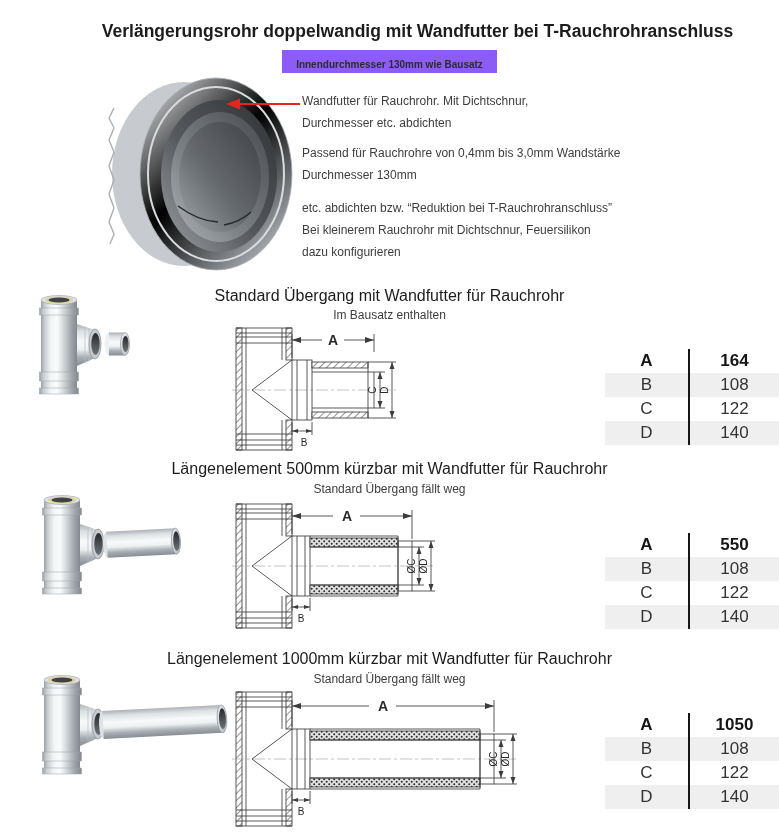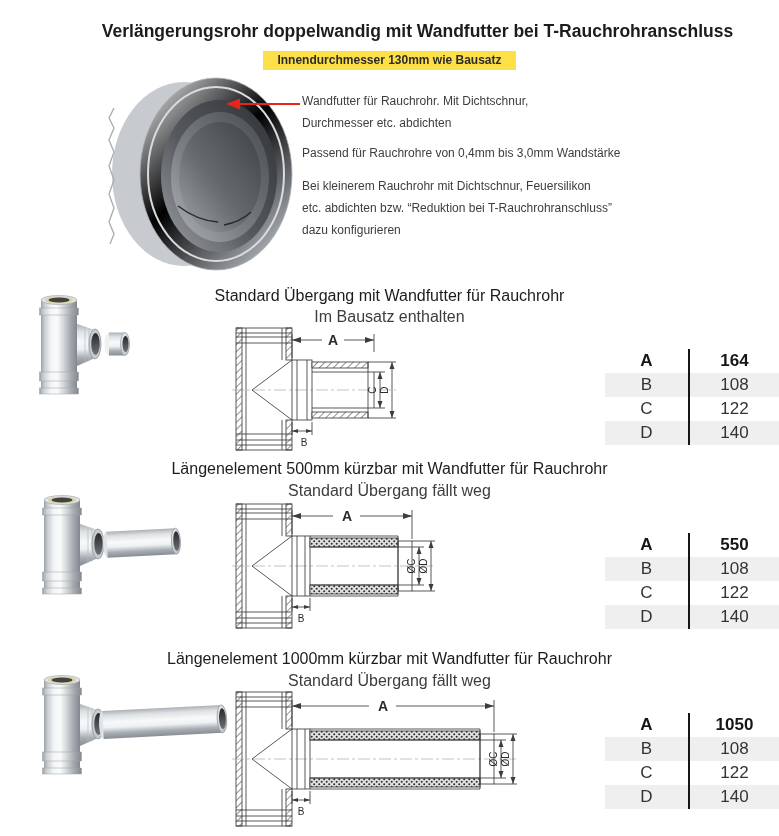--- a/index.html
+++ b/index.html
@@ -7,31 +7,31 @@
     position:relative; width:779px; height:836px; background:#ffffff;
     font-family:"Liberation Sans", sans-serif; overflow:hidden; color:#3c3c3c;
   }
 
   .title {
     position:absolute; top:21px; left:0; width:100%; text-align:center;
     font-size:17.5px; font-weight:bold; color:#1c1c1c; white-space:nowrap;margin-left:28px;
   }
   .subtitle-wrap { position:absolute; top:50px; left:0; width:100%; text-align:center; }
   .subtitle {
-    display:inline-block; background:#fde047; padding:2px 14px 3px 14px;
-    font-size:12px; font-weight:600; color:#2c2c2c; white-space:nowrap;
+    display:inline-block; background:#8b5cf6; padding:9px 14px 3px 14px;
+    font-size:10px; font-weight:600; color:#2c2c2c; white-space:nowrap;
   }
 
   .intro-text { position:absolute; left:302px; top:90px; width:470px; font-size:12px; line-height:22px; color:#3d3d3d; }
   .intro-text .para { margin:0 0 8px 0; }
   .intro-text .para.last { margin-top:11px; }
   .intro-text .line { white-space:nowrap; }
 
   .sec-heading { position:absolute; left:0; width:100%; text-align:center; font-size:16px; font-weight:normal; color:#1c1c1c; white-space:nowrap; }
-  .sec-sub     { position:absolute; left:0; width:100%; text-align:center; font-size:16px; color:#3d3d3d; white-space:nowrap; }
+  .sec-sub     { position:absolute; left:0; width:100%; text-align:center; font-size:12px; color:#3d3d3d; white-space:nowrap; }
 
   .dim-table { position:absolute; left:605px; width:174px; }
   .dim-row { display:flex; height:24px; line-height:24px; font-size:17px; color:#333; }
   .dim-row.stripe { background:#efefef; }
   .dim-row.bold-row { font-weight:bold; color:#161616; }
   .dim-cell-label { width:83px; text-align:center; border-right:2px solid #161616; }
   .dim-cell-value { flex:1; text-align:center; }
 
   svg { position:absolute; overflow:visible; }
   .tech { stroke:#3c3c3c; stroke-width:.85; fill:none; }
@@ -122,24 +122,25 @@
     <polygon points="0,8 14,2.5 14,13.5" fill="#e5261e"></polygon>
   </svg>
 
   <div class="intro-text">
     <div class="para">
       <div class="line">Wandfutter für Rauchrohr. Mit Dichtschnur,</div>
       <div class="line">Durchmesser etc. abdichten</div>
     </div>
     <div class="para">
       <div class="line">Passend für Rauchrohre von 0,4mm bis 3,0mm Wandstärke</div>
+      <div class="line">Durchmesser 130mm</div>
     </div>
     <div class="para last">
+      <div class="line">etc. abdichten bzw. “Reduktion bei T-Rauchrohranschluss”</div>
       <div class="line">Bei kleinerem Rauchrohr mit Dichtschnur, Feuersilikon</div>
-      <div class="line">etc. abdichten bzw. “Reduktion bei T-Rauchrohranschluss”</div>
       <div class="line">dazu konfigurieren</div>
     </div>
   </div>
 
   <div class="sec-heading" style="top:287px">Standard Übergang mit Wandfutter für Rauchrohr</div>
   <div class="sec-sub" style="top:308px">Im Bausatz enthalten</div>
 
   <svg style="left:33px;top:294px" width="100" height="110" viewBox="0 0 100 110">
     <g>
       <rect x="8" y="6" width="36" height="94" fill="url(#gMetalV)"></rect>

